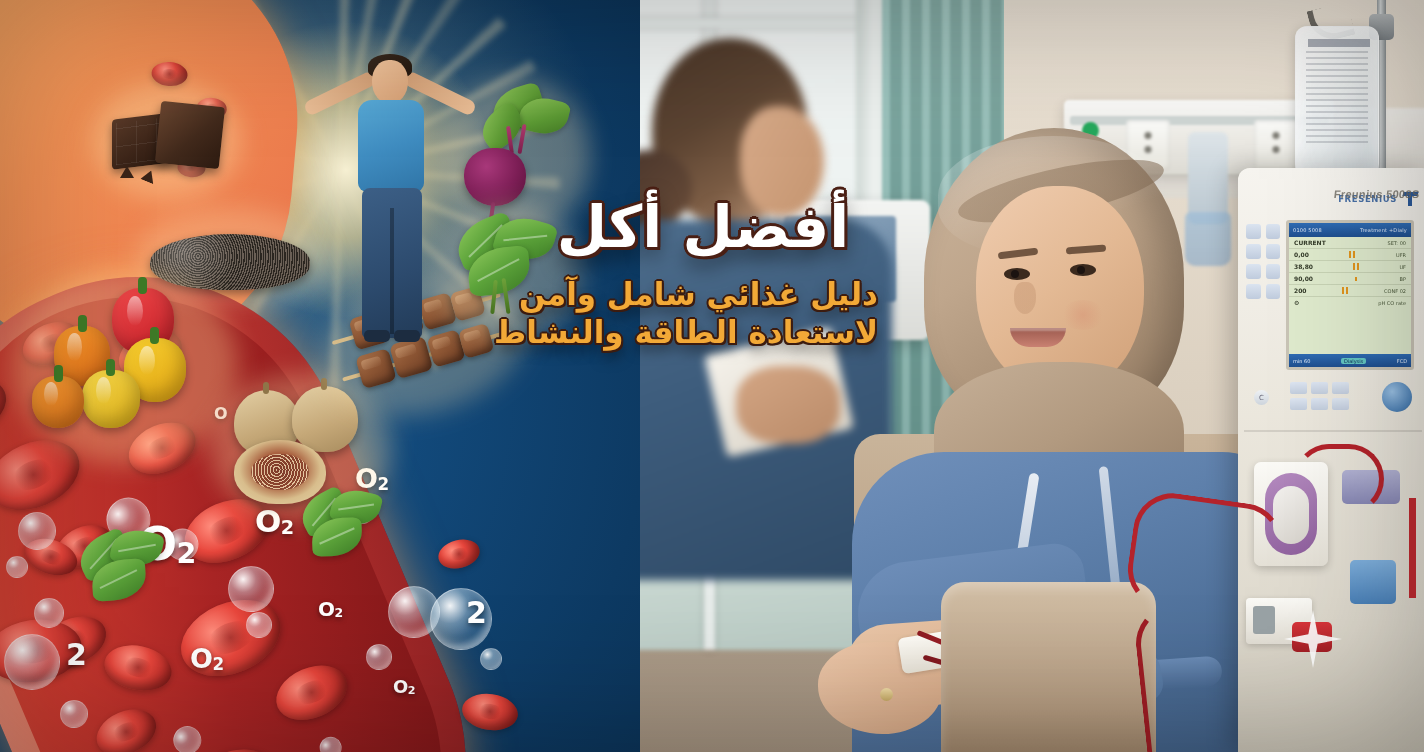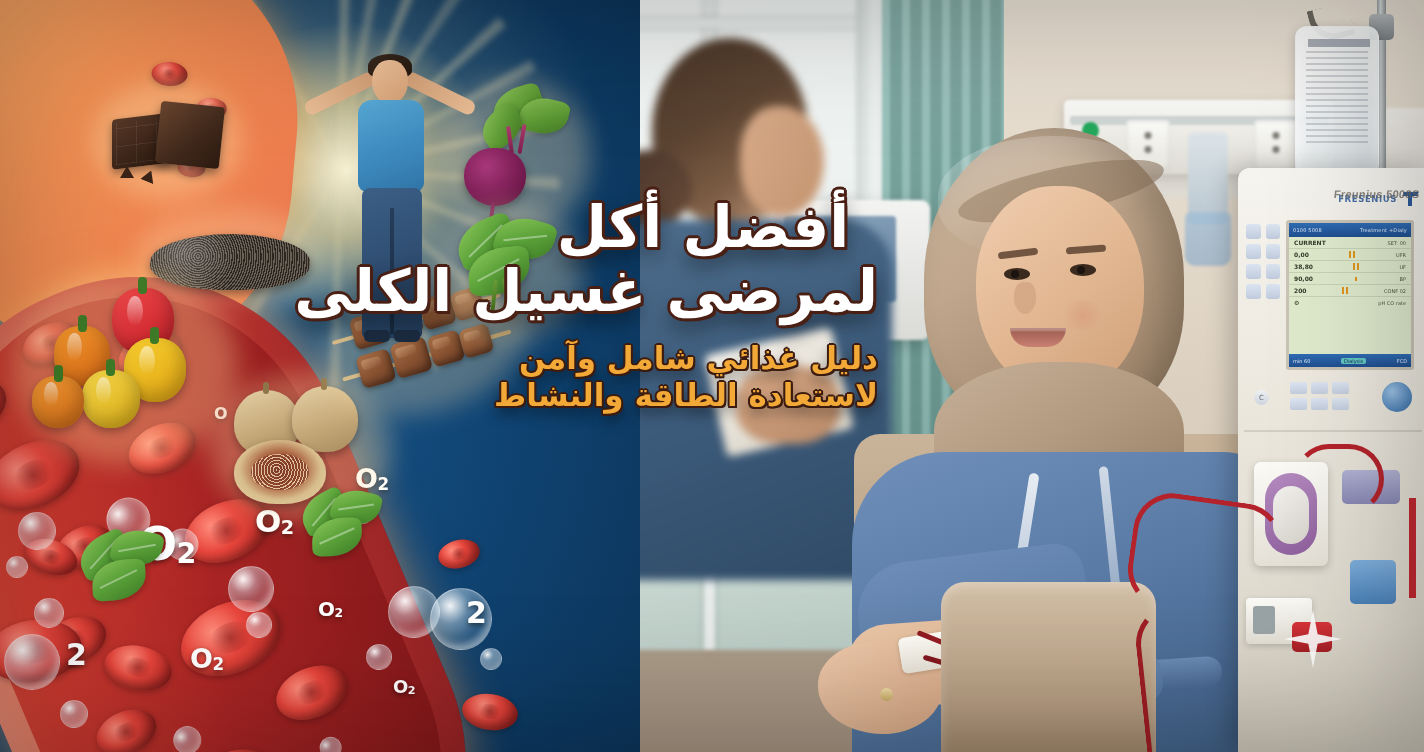--- a/index.html
+++ b/index.html
@@ -767,21 +767,20 @@
       <div class="m-legs">
         <div class="m-shoe" style="left:2px"></div>
         <div class="m-shoe" style="right:2px"></div>
       </div>
     </div>
   </div>
 
   <div class="textblock">
     <div class="headline">
       <span class="ln">أفضل أكل</span>
-      <span class="ln">لمرضى غسيل الكلى</span>
     </div>
     <div class="subline">
       <span class="ln">دليل غذائي شامل وآمن</span>
       <span class="ln">لاستعادة الطاقة والنشاط</span>
     </div>
   </div>
 
   <div class="vignette"></div>
 </div>
 

